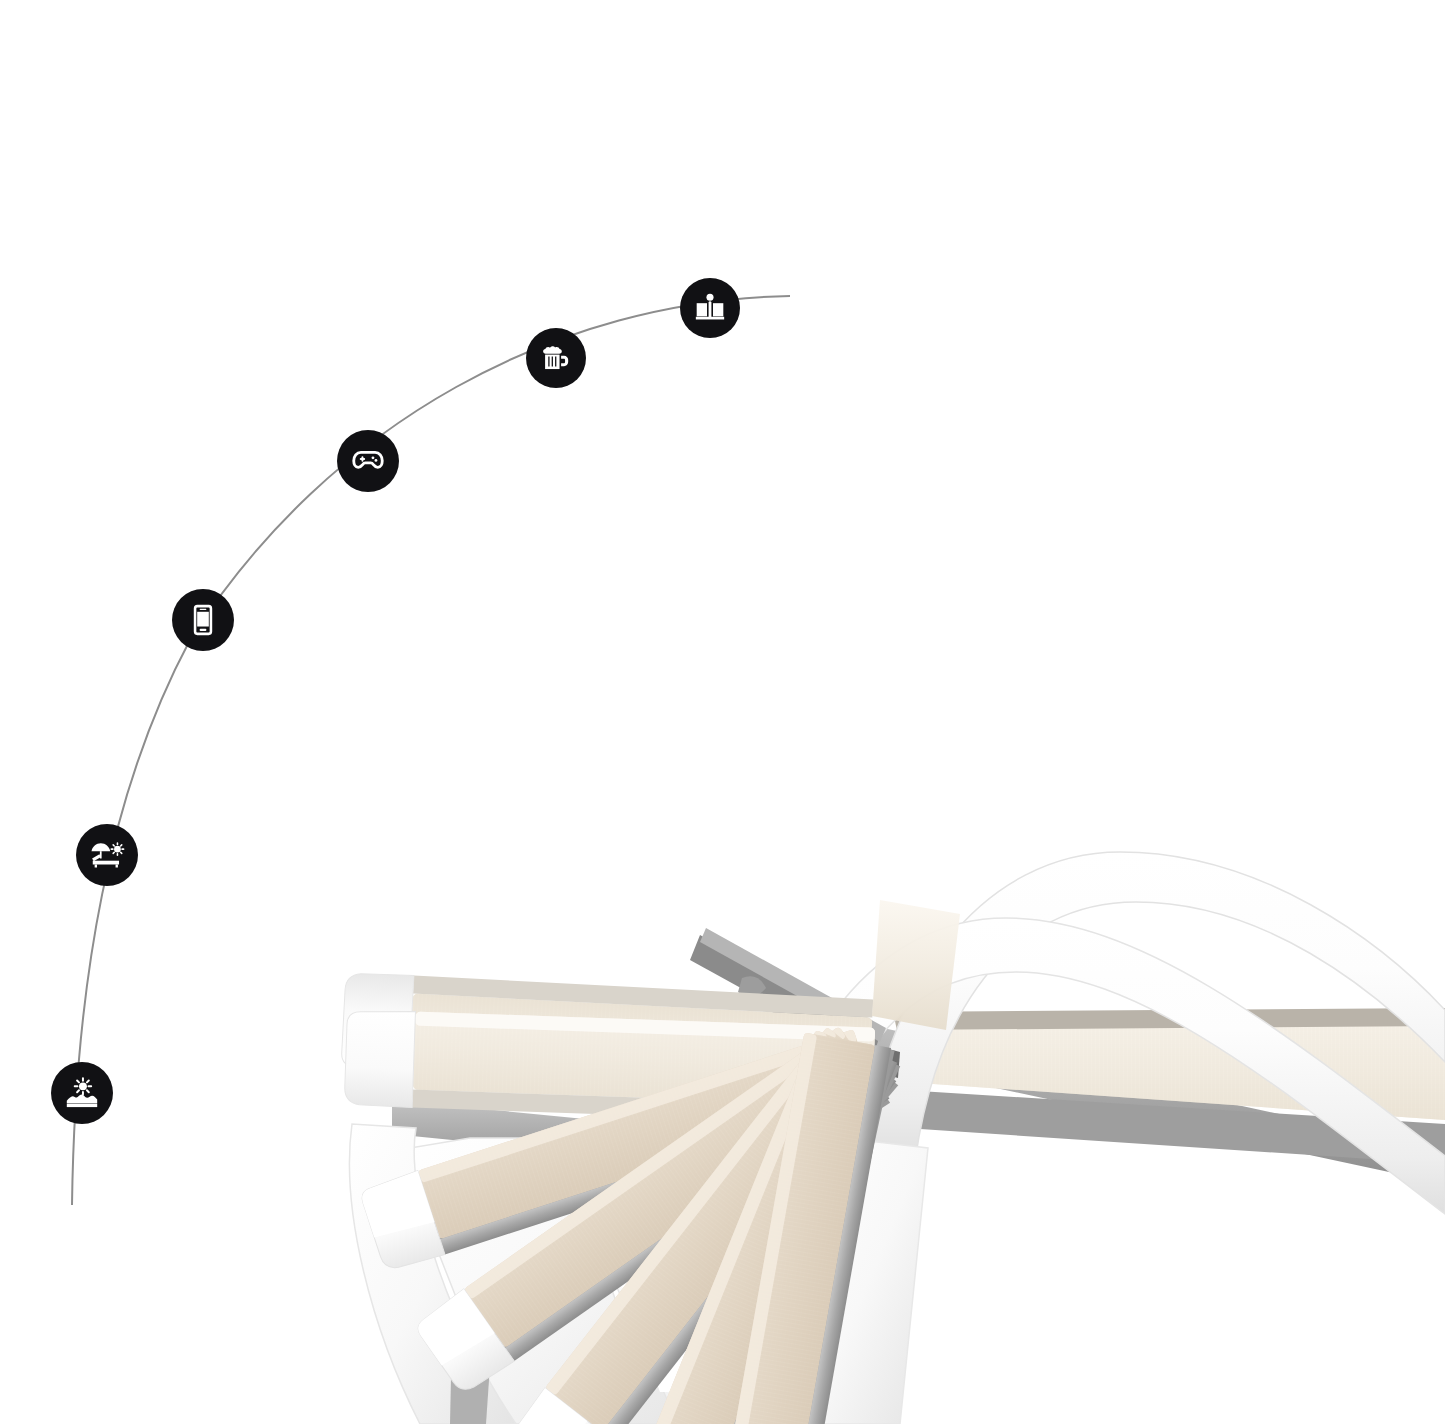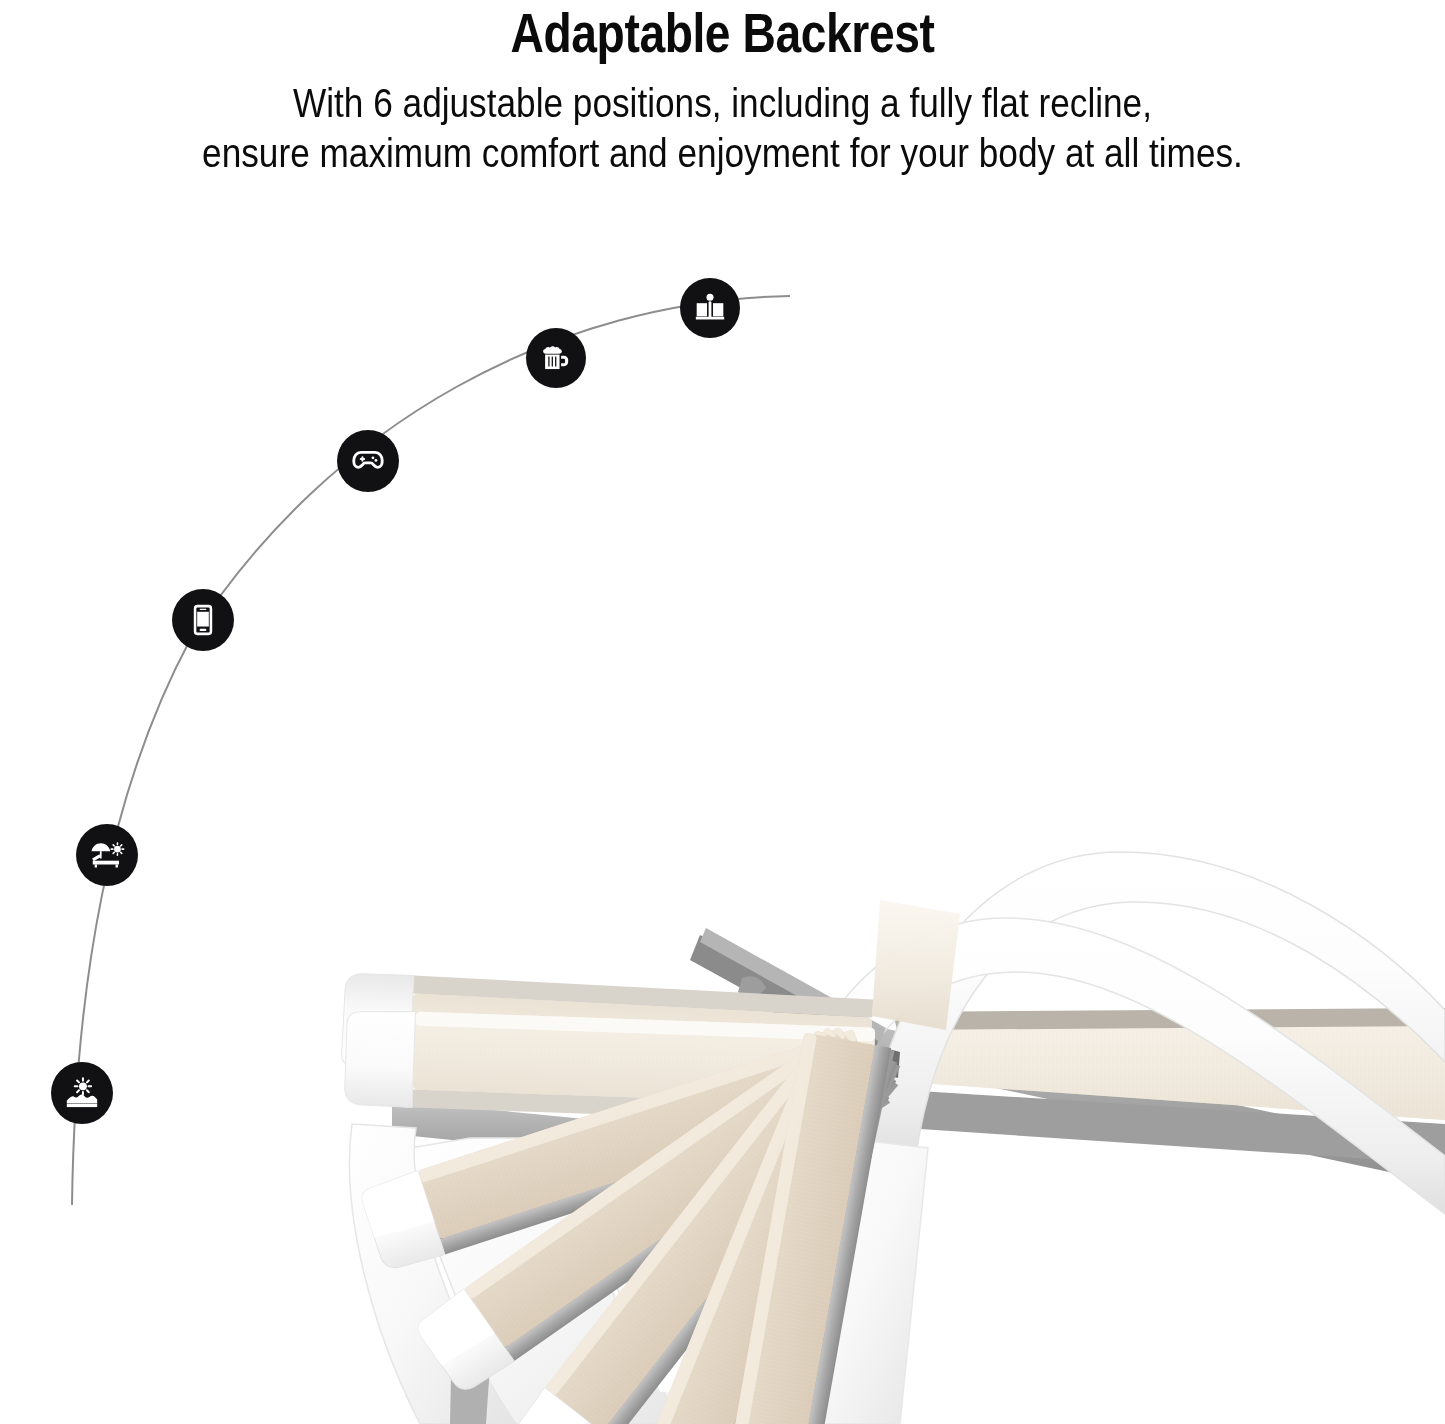--- a/index.html
+++ b/index.html
@@ -37,27 +37,20 @@
     display:flex;align-items:center;justify-content:center;
     box-shadow:0 0 0 0 rgba(0,0,0,0);
   }
   .badge svg{display:block;}
 </style>
 </head>
 <body>
 
 <div id="stage">
 
-  <div class="headline">
-    <div class="title">Adaptable Backrest</div>
-    <div class="subtitle">
-      <span class="ln">With 6 adjustable positions, including a fully flat recline,</span>
-      <span class="ln">ensure maximum comfort and enjoyment for your body at all times.</span>
-    </div>
-  </div>
 
   <svg id="art" viewBox="0 0 1445 1424">
     <defs>
 
       <pattern id="mesh" width="4" height="4" patternUnits="userSpaceOnUse">
         <rect width="4" height="4" fill="#e3d7c6"></rect>
         <path d="M0 0 L0 4 M2 0 L2 4" stroke="#d8c9b4" stroke-width="0.8"></path>
         <path d="M0 0 L4 0 M0 2 L4 2" stroke="#dccdb9" stroke-width="0.55"></path>
       </pattern>
       <pattern id="meshLight" width="4" height="4" patternUnits="userSpaceOnUse">

